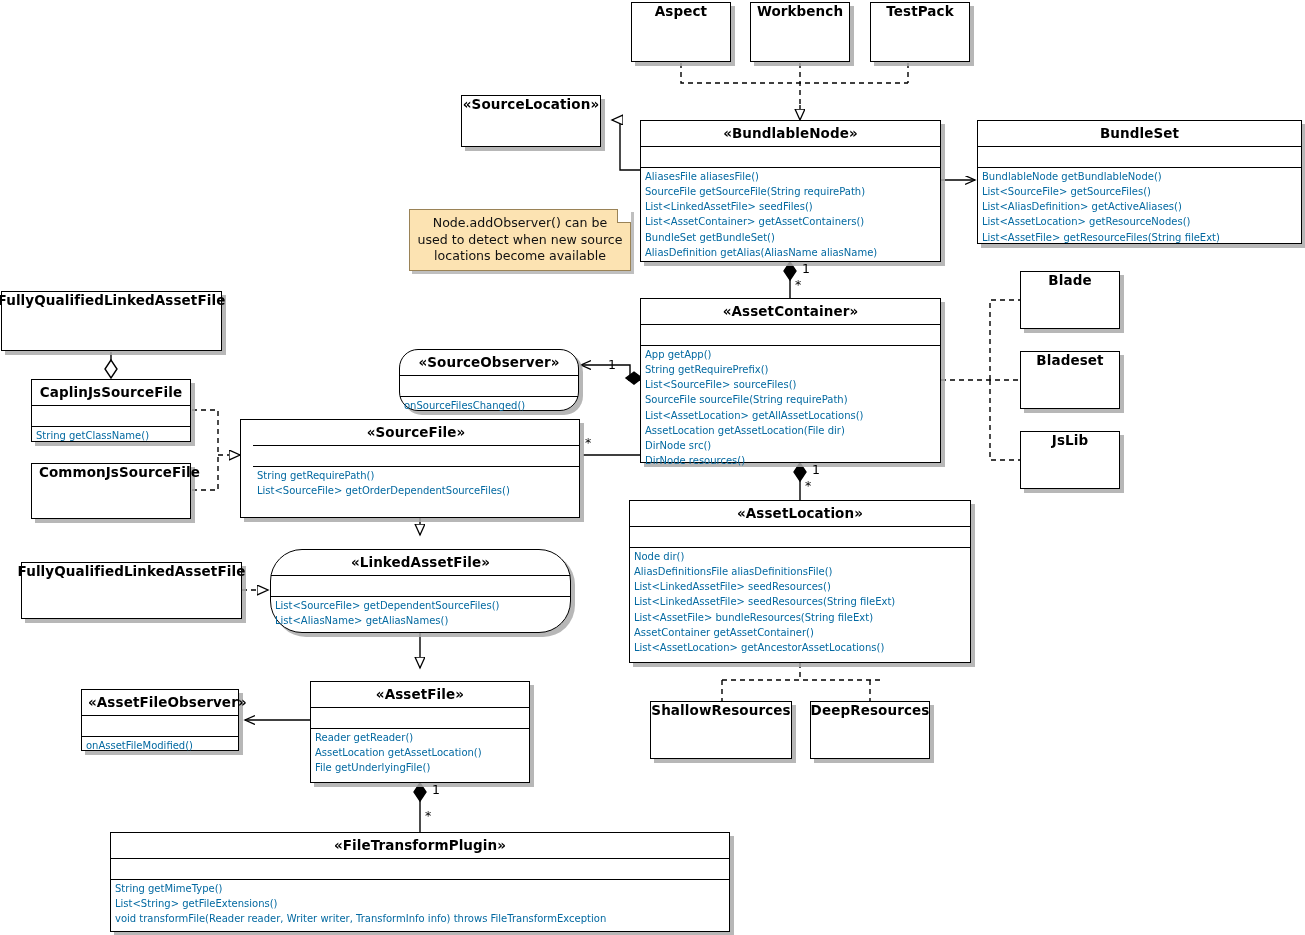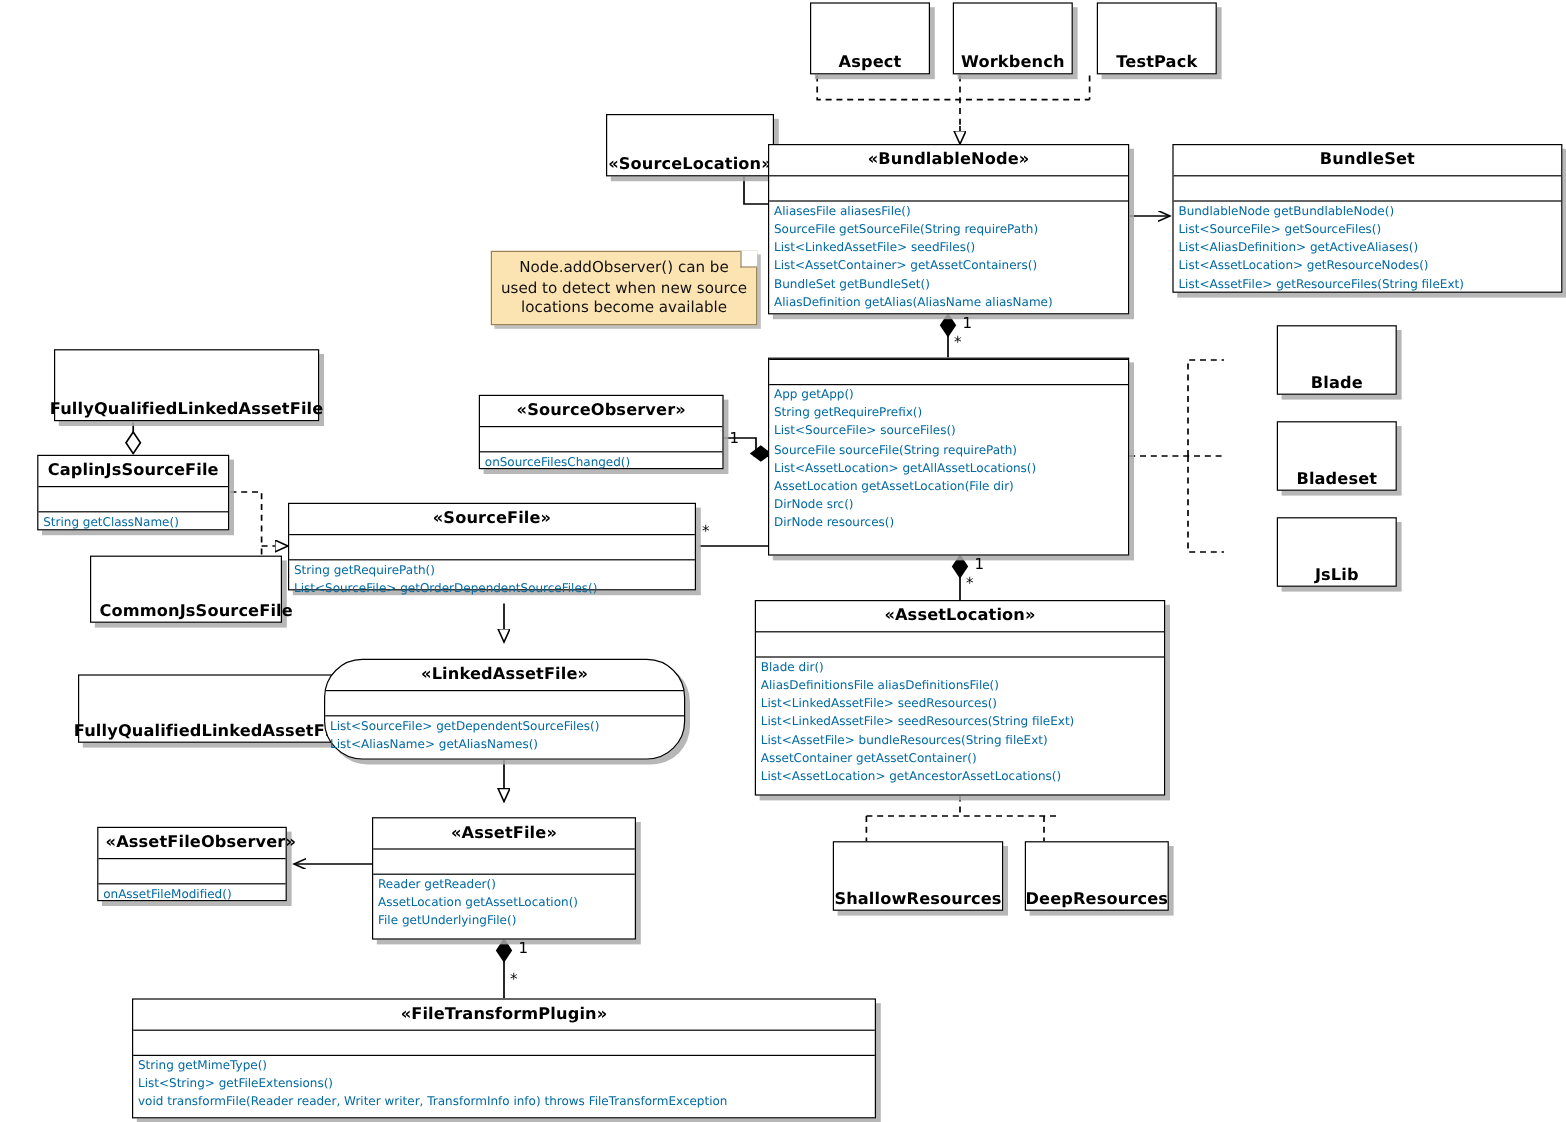--- a/index.html
+++ b/index.html
@@ -22,21 +22,21 @@
   }
   .cls .title{
     text-align:center;
     font-weight:bold;
     font-size:13.5px;
     color:#000;
     padding:4px 6px;
     line-height:1.25;
     letter-spacing:0.1px;
   }
-  .cls.simple{display:flex;align-items:flex-end;justify-content:center;margin-left:44px;}
+  .cls.simple{display:flex;align-items:flex-start;justify-content:center;}
   .cls.simple .title{padding:0 8px;}
   .sep{border-top:1.6px solid #000;}
   .attrs{min-height:16px;padding:2px 4px;}
   .ops{padding:1px 4px 2px 4px;}
   .ops .m, .attrs .m{
     font-size:10px;
     color:#0369a1;
     line-height:15.2px;
     white-space:nowrap;
     font-family:"DejaVu Sans", sans-serif;
@@ -193,20 +193,21 @@
   </div>
 
   <div class="note" style="left:409px;top:209px;width:222px;height:62px;">
     <div class="fold"></div>
     <div class="ntext">Node.addObserver() can be
 used to detect when new source
 locations become available</div>
   </div>
 
   <div class="cls" style="left:640px;top:298px;width:301px;height:165px;">
+    <div class="title">«AssetContainer»</div>
     <div class="attrs sep"></div>
     <div class="ops sep">
       <div class="m">App getApp()</div>
       <div class="m">String getRequirePrefix()</div>
       <div class="m">List&lt;SourceFile&gt; sourceFiles()</div>
       <div class="m">SourceFile sourceFile(String requirePath)</div>
       <div class="m">List&lt;AssetLocation&gt; getAllAssetLocations()</div>
       <div class="m">AssetLocation getAssetLocation(File dir)</div>
       <div class="m">DirNode src()</div>
       <div class="m">DirNode resources()</div>
@@ -220,21 +221,21 @@
     <div class="title">Bladeset</div>
   </div>
   <div class="cls simple" style="left:1020px;top:431px;width:100px;height:58px;">
     <div class="title">JsLib</div>
   </div>
 
   <div class="cls" style="left:629px;top:500px;width:342px;height:163px;">
     <div class="title">«AssetLocation»</div>
     <div class="attrs sep"></div>
     <div class="ops sep">
-      <div class="m">Blade dir()</div>
+      <div class="m">Node dir()</div>
       <div class="m">AliasDefinitionsFile aliasDefinitionsFile()</div>
       <div class="m">List&lt;LinkedAssetFile&gt; seedResources()</div>
       <div class="m">List&lt;LinkedAssetFile&gt; seedResources(String fileExt)</div>
       <div class="m">List&lt;AssetFile&gt; bundleResources(String fileExt)</div>
       <div class="m">AssetContainer getAssetContainer()</div>
       <div class="m">List&lt;AssetLocation&gt; getAncestorAssetLocations()</div>
     </div>
   </div>
 
   <div class="cls simple" style="left:650px;top:701px;width:142px;height:58px;">
@@ -253,29 +254,29 @@
     <div class="attrs sep"></div>
     <div class="ops sep">
       <div class="m">String getClassName()</div>
     </div>
   </div>
 
   <div class="cls simple" style="left:31px;top:463px;width:160px;height:56px;padding-left:17px;">
     <div class="title">CommonJsSourceFile</div>
   </div>
 
-  <div class="cls" style="left:399px;top:329px;width:204px;height:62px;">
+  <div class="cls" style="left:399px;top:349px;width:180px;height:62px;border-radius:19px;">
     <div class="title">«SourceObserver»</div>
     <div class="attrs sep"></div>
     <div class="ops sep">
       <div class="m">onSourceFilesChanged()</div>
     </div>
   </div>
 
-  <div class="cls" style="left:240px;top:419px;width:340px;height:73px;">
+  <div class="cls" style="left:240px;top:419px;width:340px;height:99px;padding-left:12px;">
     <div class="title">«SourceFile»</div>
     <div class="attrs sep"></div>
     <div class="ops sep">
       <div class="m">String getRequirePath()</div>
       <div class="m">List&lt;SourceFile&gt; getOrderDependentSourceFiles()</div>
     </div>
   </div>
 
   <div class="cls simple" style="left:21px;top:562px;width:221px;height:57px;">
     <div class="title">FullyQualifiedLinkedAssetFile</div>

